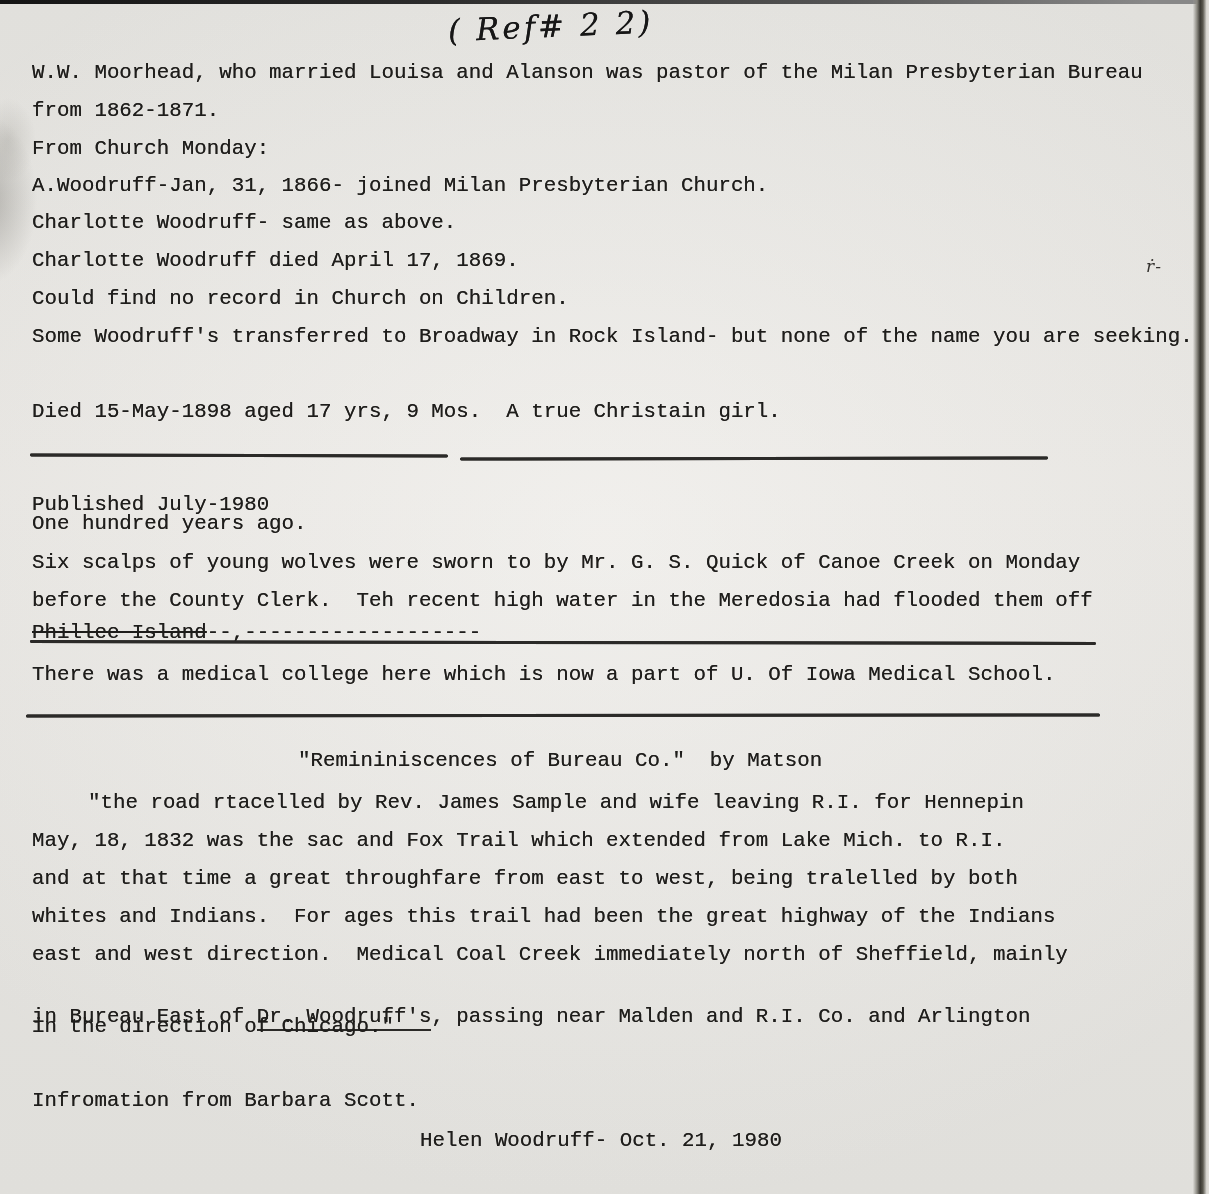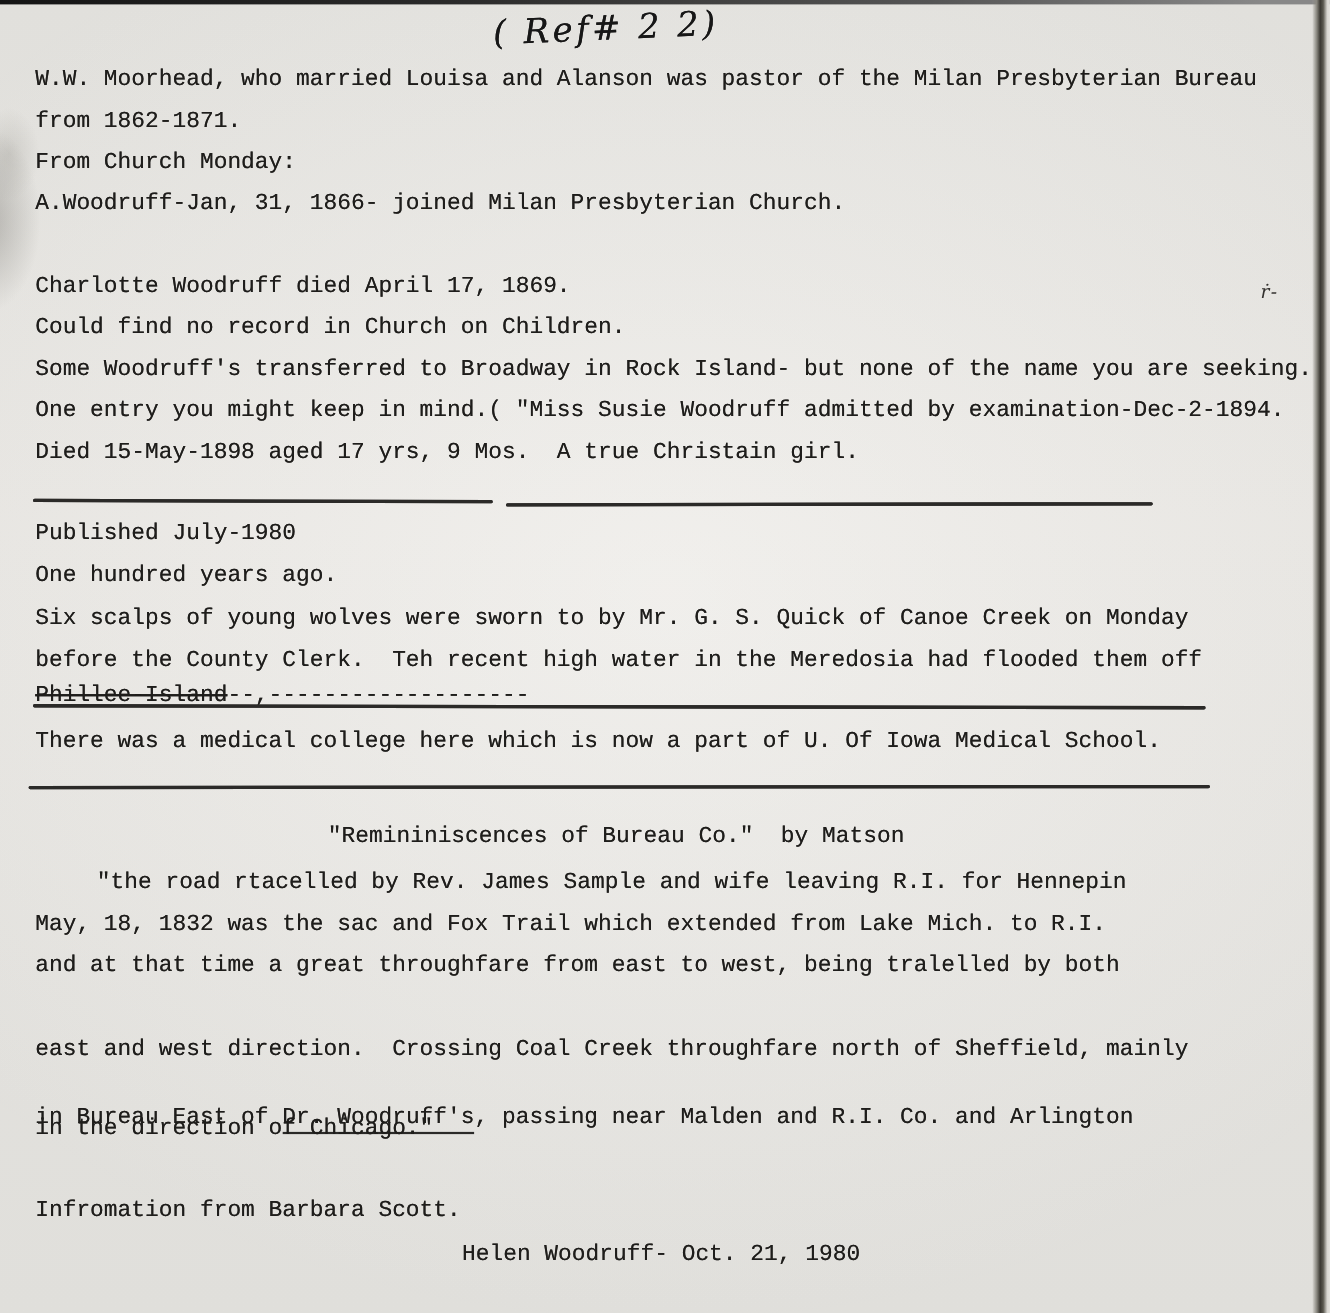--- a/index.html
+++ b/index.html
@@ -52,51 +52,52 @@
 <div id="paper">
 
   <div class="top-edge"></div>
 
   <div class="handwrite">( Ref# 2 2)</div>
 
   <div class="tl" style="top:60px">W.W. Moorhead, who married Louisa and Alanson was pastor of the Milan Presbyterian Bureau</div>
   <div class="tl" style="top:98px">from 1862-1871.</div>
   <div class="tl" style="top:136px">From Church Monday:</div>
   <div class="tl" style="top:173px">A.Woodruff-Jan, 31, 1866- joined Milan Presbyterian Church.</div>
+  <div class="tl" style="top:210px">Charlotte Woodruff- same as above.</div>
   <div class="tl" style="top:248px">Charlotte Woodruff died April 17, 1869.</div>
   <div class="tl" style="top:286px">Could find no record in Church on Children.</div>
 
   <div class="scribble">ṙ-</div>
 
   <div class="tl" style="top:324px">Some Woodruff's transferred to Broadway in Rock Island- but none of the name you are seeking.</div>
-  <div class="tl" style="top:361px">One entry you might keep in mind.( "Miss Susie Woodruff admitted by examination-Dec-2-1894.</div>
   <div class="tl" style="top:399px">Died 15-May-1898 aged 17 yrs, 9 Mos.  A true Christain girl.</div>
 
   <div class="rule" style="top:454px;left:30px;width:418px;transform:rotate(0.15deg)"></div>
   <div class="rule" style="top:457px;left:460px;width:588px;transform:rotate(-0.1deg)"></div>
 
-  <div class="tl" style="top:473px">Published July-1980</div>
+  <div class="tl" style="top:492px">Published July-1980</div>
   <div class="tl" style="top:511px">One hundred years ago.</div>
   <div class="tl" style="top:588px">before the County Clerk.  Teh recent high water in the Meredosia had flooded them off</div>
   <div class="tl" style="top:550px">Six scalps of young wolves were sworn to by Mr. G. S. Quick of Canoe Creek on Monday</div>
 
   <div class="tl" style="top:620px"><span class="strike">Phillee-Island</span><span>--,-------------------</span></div>
 
   <div class="rule" style="top:641px;left:30px;width:1066px;transform:rotate(0.1deg)"></div>
 
   <div class="tl" style="top:662px">There was a medical college here which is now a part of U. Of Iowa Medical School.</div>
 
   <div class="rule" style="top:714px;left:26px;width:1074px;transform:rotate(-0.05deg)"></div>
 
   <div class="tl" style="top:748px;left:298px">"Remininiscences of Bureau Co."  by Matson</div>
 
   <div class="tl" style="top:790px;left:88px">"the road rtacelled by Rev. James Sample and wife leaving R.I. for Hennepin</div>
   <div class="tl" style="top:828px">May, 18, 1832 was the sac and Fox Trail which extended from Lake Mich. to R.I.</div>
   <div class="tl" style="top:866px">and at that time a great throughfare from east to west, being tralelled by both</div>
-  <div class="tl" style="top:942px">east and west direction.  Crossing Coal Creek throughfare north of Sheffield, mainly</div>
+  <div class="tl" style="top:904px">whites and Indians.  For ages this trail had been the great highway of the Indians</div>
+  <div class="tl" style="top:942px">east and west direction.  Medical Coal Creek immediately north of Sheffield, mainly</div>
 
   <div class="tl" style="top:1004px"><span>in Bureau East of </span><span class="uline">Dr. Woodruff's</span><span>, passing near Malden and R.I. Co. and Arlington</span></div>
 
   <div class="tl" style="top:1014px">in the direction of Chicago."</div>
   <div class="tl" style="top:1088px">Infromation from Barbara Scott.</div>
 
   <div class="tl" style="top:1128px;left:420px">Helen Woodruff- Oct. 21, 1980</div>
 
   <div class="right-edge"></div>
 </div>

